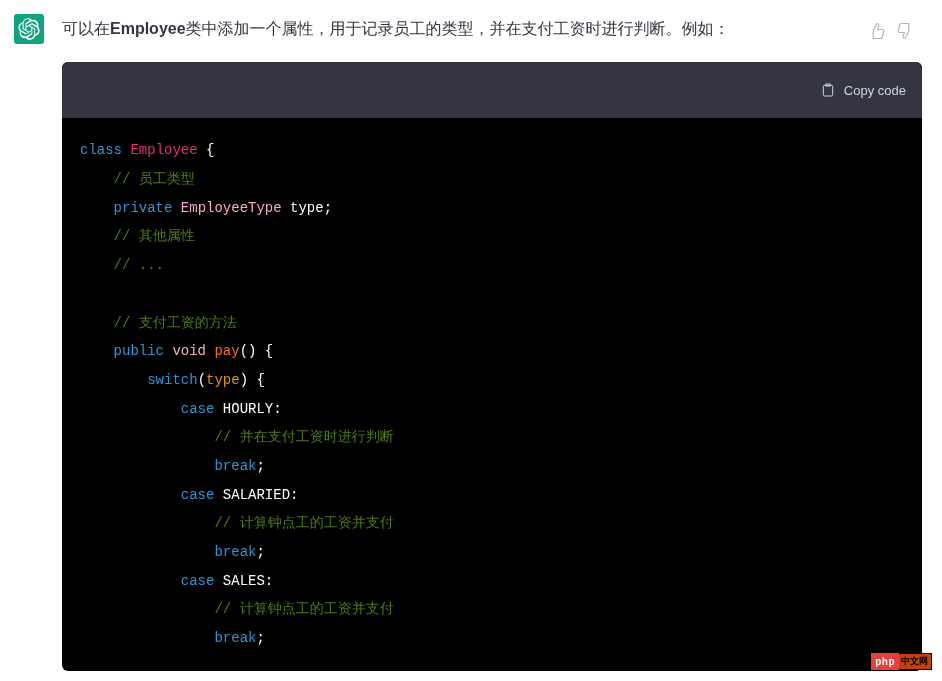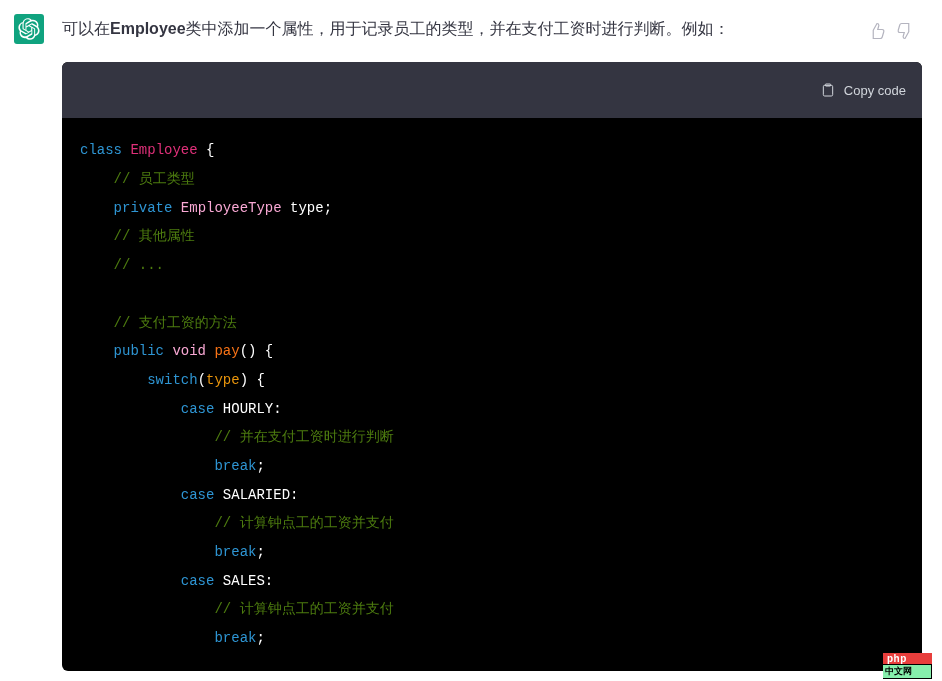--- a/index.html
+++ b/index.html
@@ -111,34 +111,33 @@
 
     .watermark {
       position: absolute;
       right: 10px;
       bottom: 11px;
       display: flex;
       align-items: stretch;
       height: 17px;
       font-size: 10px;
       font-weight: bold;
-      flex-direction: column;
     }
     .wm-left {
       background: #e83e3c;
       color: #fff;
       padding: 0 4px;
       display: flex;
       align-items: center;
       letter-spacing: 0.5px;
     }
     .wm-right {
-      background: #86efac;
+      background: #c2410c;
       color: #000;
-      padding: 0 19px 0 2px;
+      padding: 0 3px 0 2px;
       display: flex;
       align-items: center;
       border: 1px solid #000;
       border-left: none;
       font-size: 9px;
     }
   </style>
 </head>
 <body>
 

